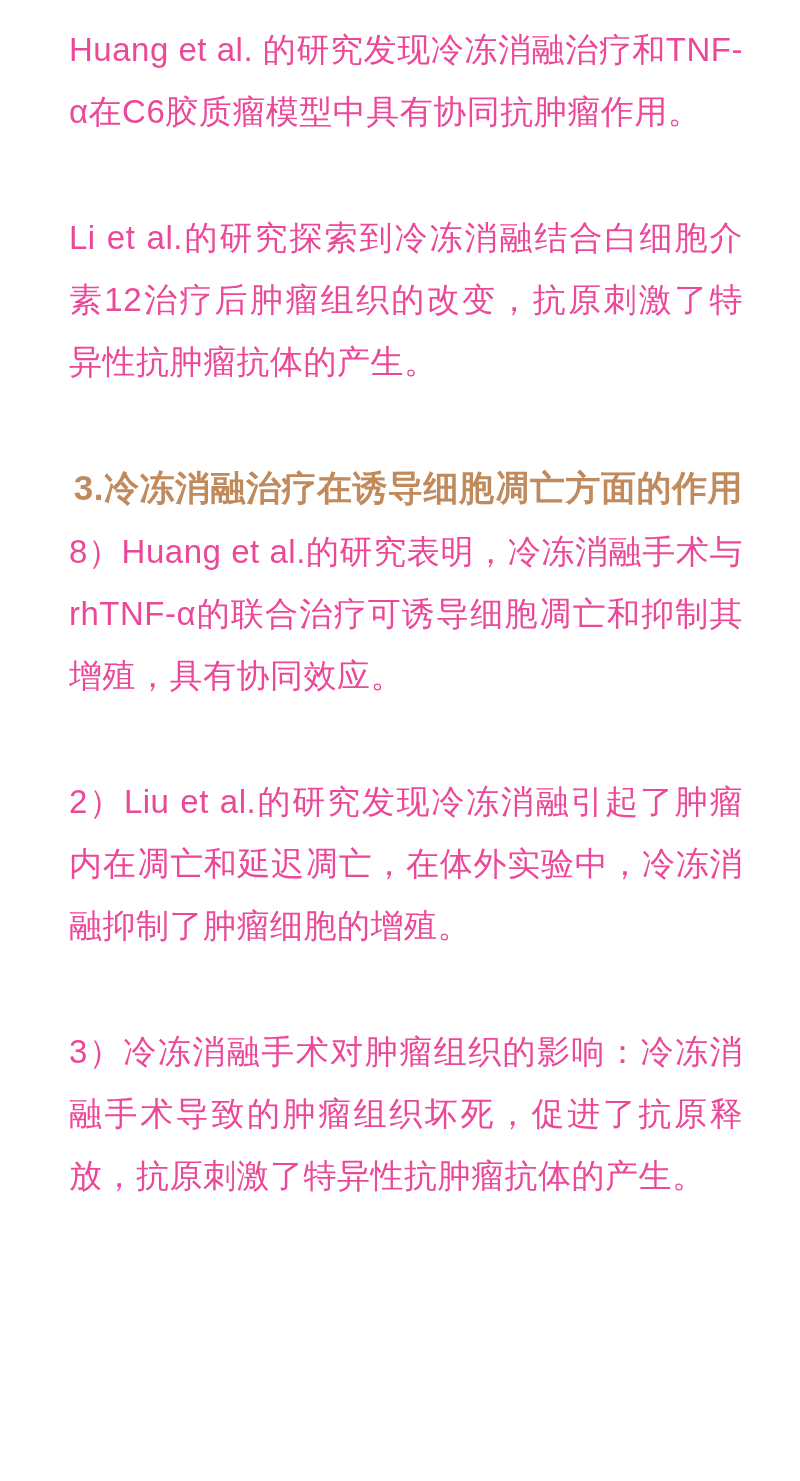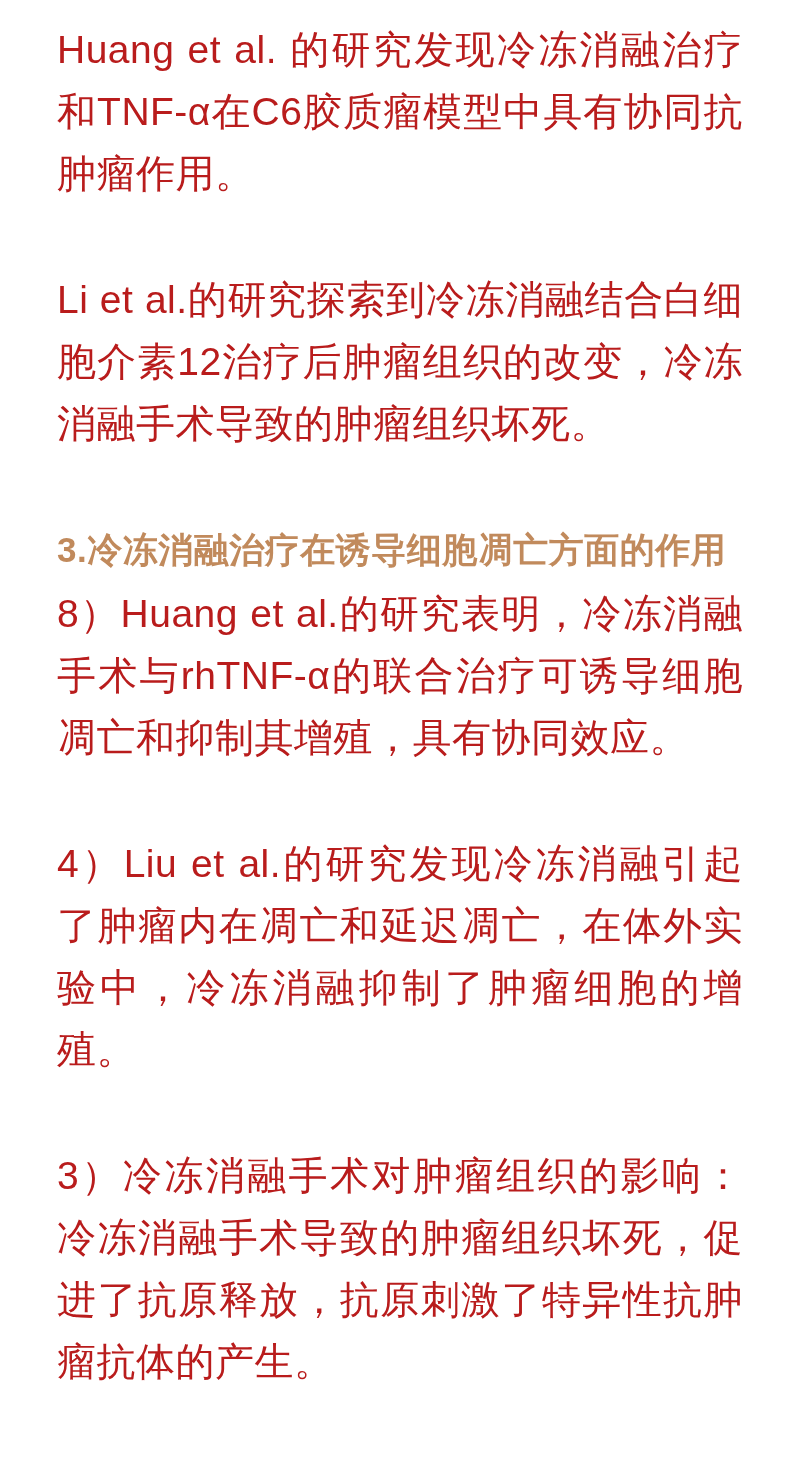--- a/index.html
+++ b/index.html
@@ -12,52 +12,52 @@
     min-height: 1481px;
     font-family: "Liberation Sans", "DejaVu Sans", sans-serif;
     box-sizing: border-box;
   }
   .article {
     box-sizing: border-box;
     width: 800px;
     padding: 19px 57px 24px 57px;
   }
   .para {
-    margin: 0 0 64px 0;
-    font-size: 39px;
+    margin: 0 0 64px 12px;
+    font-size: 33px;
     line-height: 62px;
-    color: #b91c1c;
+    color: #ec4899;
     text-align: justify;
     letter-spacing: 0.5px;
     word-wrap: break-word;
   }
   .para:last-child {
     margin-bottom: 0;
   }
   .section-heading {
     margin: 0 0 2px 0;
     font-size: 35px;
     line-height: 62px;
     font-weight: bold;
     color: #c18a5c;
-    text-align: left;
+    text-align: right;
     letter-spacing: 0.5px;
   }
 </style>
 </head>
 <body>
 
 <div class="article">
 
   <p class="para">Huang et al. 的研究发现冷冻消融治疗和TNF-α在C6胶质瘤模型中具有协同抗肿瘤作用。</p>
 
-  <p class="para">Li et al.的研究探索到冷冻消融结合白细胞介素12治疗后肿瘤组织的改变，冷冻消融手术导致的肿瘤组织坏死。</p>
+  <p class="para">Li et al.的研究探索到冷冻消融结合白细胞介素12治疗后肿瘤组织的改变，抗原刺激了特异性抗肿瘤抗体的产生。</p>
 
 
   <h3 class="section-heading">3.冷冻消融治疗在诱导细胞凋亡方面的作用</h3>
 
   <p class="para">8）Huang et al.的研究表明，冷冻消融手术与rhTNF-α的联合治疗可诱导细胞凋亡和抑制其增殖，具有协同效应。</p>
 
-  <p class="para">4）Liu et al.的研究发现冷冻消融引起了肿瘤内在凋亡和延迟凋亡，在体外实验中，冷冻消融抑制了肿瘤细胞的增殖。</p>
+  <p class="para">2）Liu et al.的研究发现冷冻消融引起了肿瘤内在凋亡和延迟凋亡，在体外实验中，冷冻消融抑制了肿瘤细胞的增殖。</p>
 
   <p class="para">3）冷冻消融手术对肿瘤组织的影响：冷冻消融手术导致的肿瘤组织坏死，促进了抗原释放，抗原刺激了特异性抗肿瘤抗体的产生。</p>
 
 </div>
 
 </body></html>

